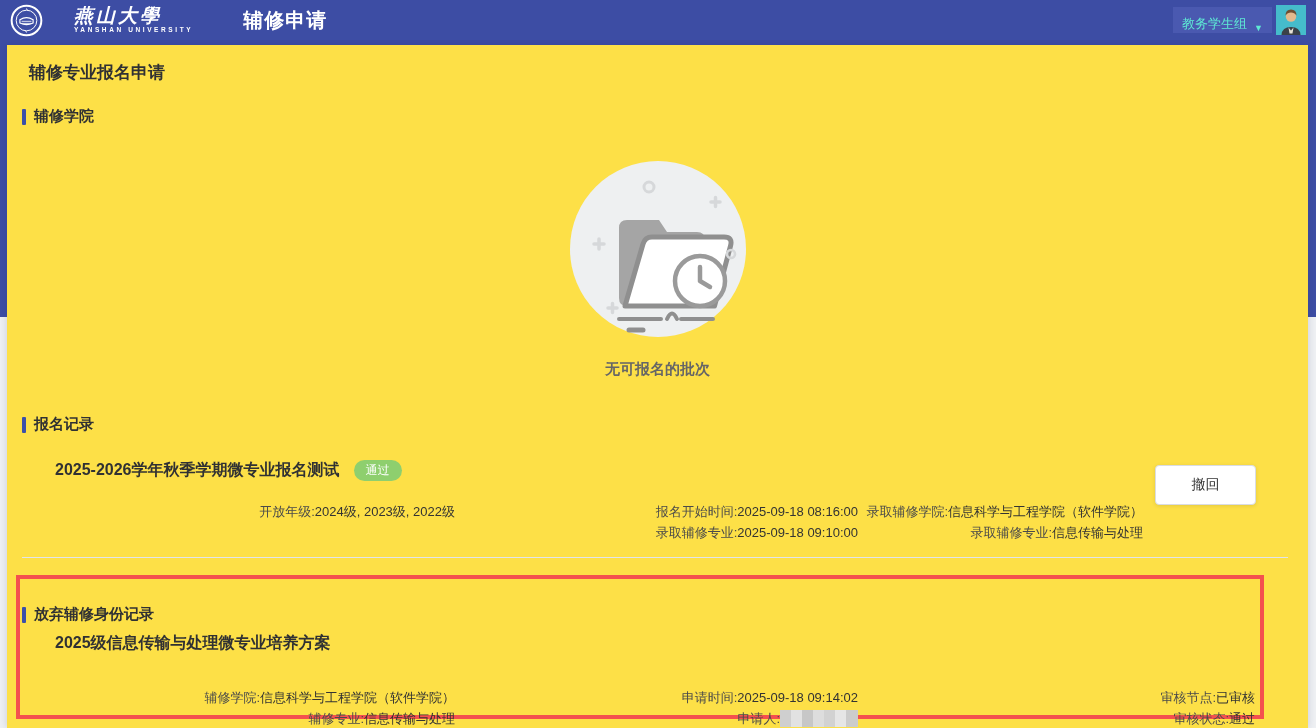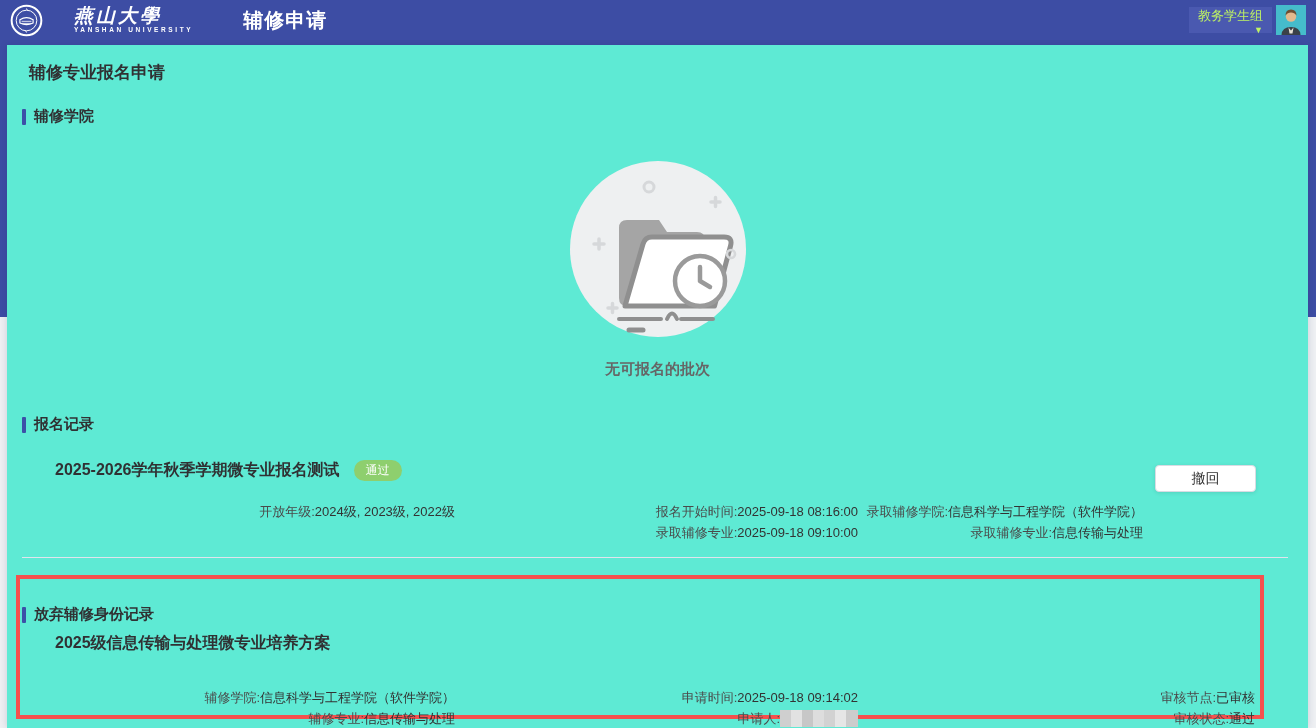--- a/index.html
+++ b/index.html
@@ -22,33 +22,33 @@
   .uni-name { margin-left:7px; color:#fff; line-height:1; }
   .uni-cn {
     font-family:"DejaVu Serif","Liberation Serif",serif;
     font-style:italic; font-weight:bold; font-size:19px; letter-spacing:3px;
     white-space:nowrap;
   }
   .uni-en { font-size:6.5px; font-weight:bold; letter-spacing:2.6px; margin-top:2px; white-space:nowrap; }
   .app-title { color:#fff; font-size:20px; font-weight:bold; margin-left:26px; letter-spacing:1px; }
   .header-right { margin-left:auto; display:flex; align-items:center; }
   .user-box {
-    background:#4a59b0; color:#bef264; font-size:13px;
-    height:26px; display:flex; align-items:flex-end; padding:0 9px; cursor:pointer;flex-direction:column;
+    background:#4a59b0; color:#5eead4; font-size:13px;
+    height:26px; display:flex; align-items:flex-end; padding:0 9px; cursor:pointer;
   }
   .caret { font-size:9px; margin-left:7px; }
   .avatar { width:30px; height:30px; margin-left:4px; display:block; }
 
   
   .bg-blue { position:absolute; top:40px; left:0; width:1316px; height:277px; background:#3d4da4; }
 
   
   .card {
     position:absolute; top:45px; left:7px; width:1301px; height:683px;
-    background:#5eead4; box-shadow:0 0 7px rgba(30,40,90,.18);
+    background:#fde047; box-shadow:0 0 7px rgba(30,40,90,.18);
   }
   .page-title { position:absolute; top:16px; left:22px; font-size:17px; font-weight:bold; color:#303133; }
 
   .sec-head { position:absolute; display:flex; align-items:center; }
   .sec-bar { width:4px; height:16px; background:#3c50a8; border-radius:1px; margin-right:8px; }
   .sec-label { font-size:15px; font-weight:bold; color:#303133; }
 
   .sec-available { top:62px; left:15px; }
   .sec-records  { top:370px; left:15px; }
 
@@ -61,21 +61,21 @@
   .rec-title-row { display:flex; align-items:center; }
   .rec-title { font-size:16px; font-weight:bold; color:#303133; }
   .badge {
     margin-left:14px; background:#8ecf6e; color:#fff; font-size:12px;
     padding:3px 12px; border-radius:12px; line-height:1.2;
   }
   .fields { display:grid; grid-template-columns:400px 403px 1fr; margin-top:20px;text-align:right; }
   .field-row { font-size:13px; line-height:21px; color:#333; white-space:nowrap; }
   .field-label { display:inline-block; min-width:90px; color:#4a4a4a; }
   .withdraw-btn {
-    position:absolute; top:420px; right:52px; width:101px; height:27px;
+    position:absolute; top:420px; right:52px; width:101px; height:40px;
     background:#fff; border:1px solid #d9dce3; border-radius:4px;
     font-size:14px; color:#333; cursor:pointer;
     box-shadow:0 1px 4px rgba(0,0,0,.10);
     font-family:inherit;
   }
   .divider { position:absolute; top:512px; left:15px; width:1266px; height:1px; background:#e1e4ec; }
 
   
   .red-box {
     position:absolute; top:530px; left:9px; width:1248px; height:144px;

